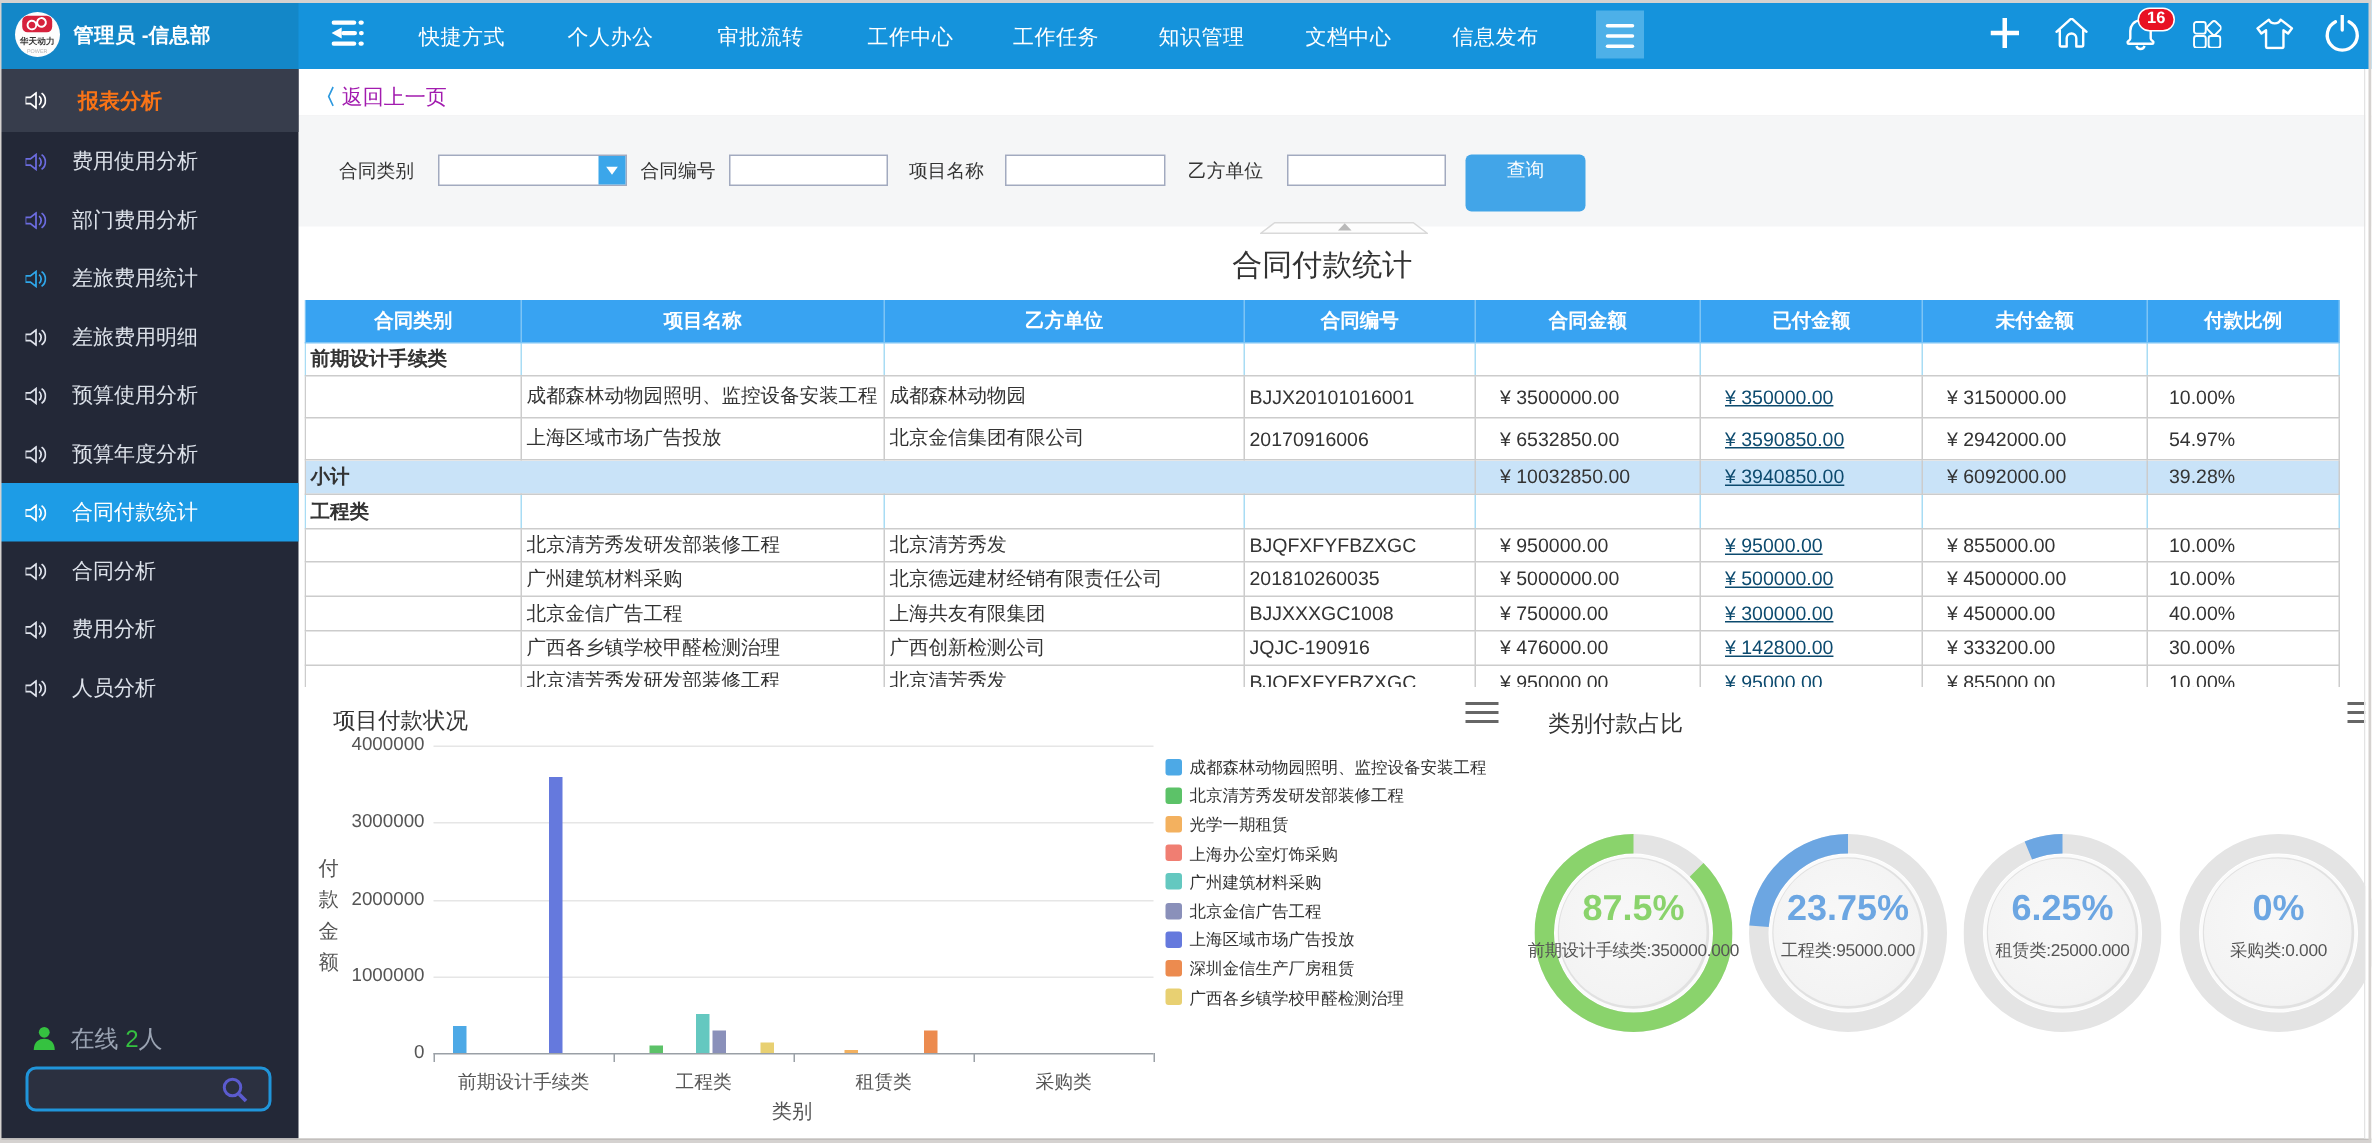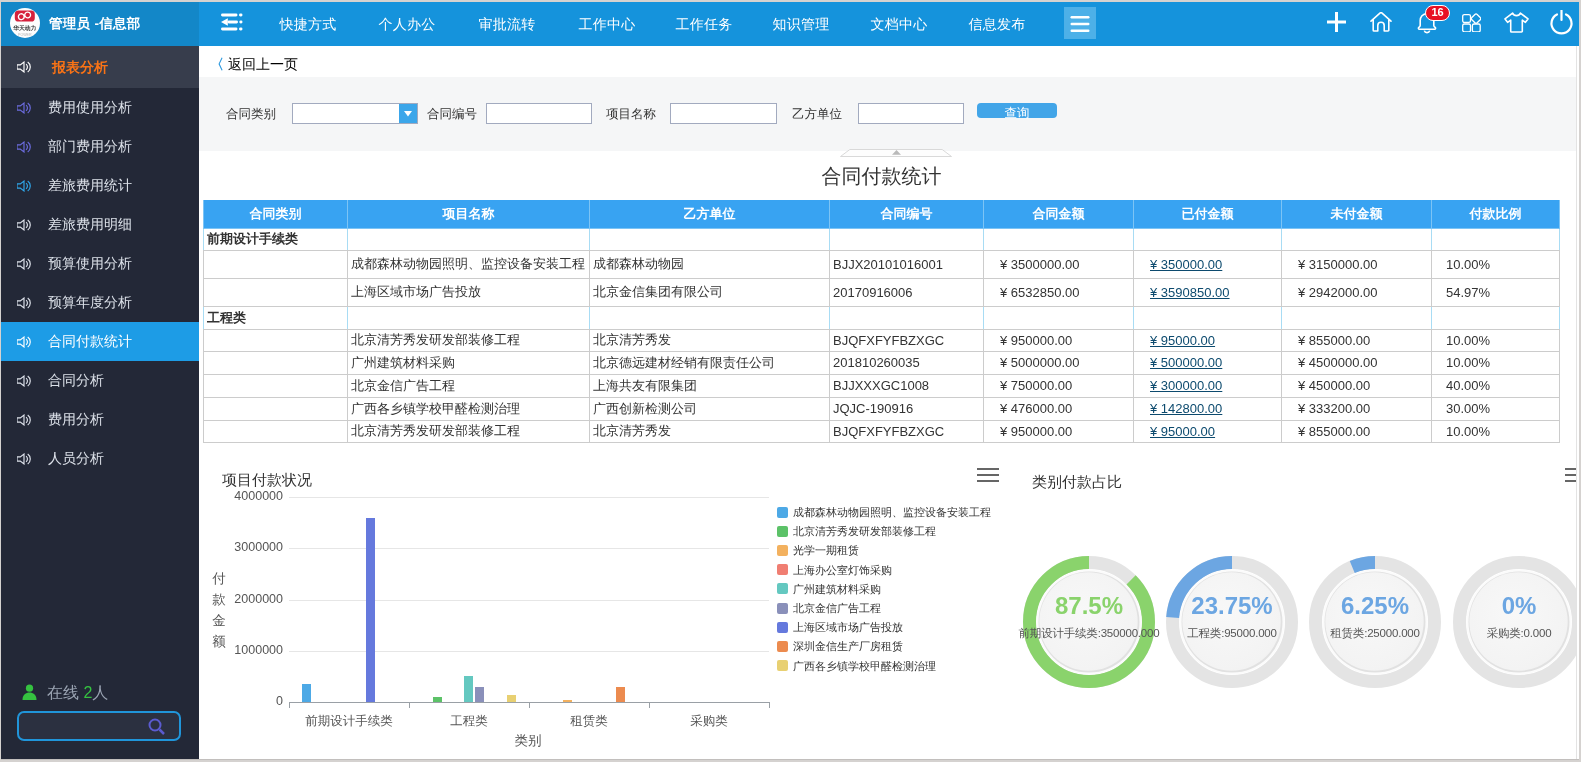--- a/index.html
+++ b/index.html
@@ -29,21 +29,21 @@
 
 
 #main { position:absolute; left:199px; top:46px; width:1382px; height:713px; background:#fff; }
 #backrow { position:absolute; left:0; top:0; width:1382px; height:32px; background:#fff; border-bottom:1px solid #e8e8e8; }
 #back { position:absolute; left:11px; top:10px; font-size:14px; }
 #filter { position:absolute; left:0; top:31px; width:1382px; height:74px; background:#f5f6f7; }
 .flabel { position:absolute; top:29px; font-size:12.5px; color:#333; }
 .finput { position:absolute; top:26px; height:21px; background:#fff; border:1px solid #a2aabf; }
 #fsel { left:93px; width:126px; }
 #fsel .arr { position:absolute; right:0; top:0; width:18px; height:19px; background:#3ba6ea; }
-#fbtn { position:absolute; left:778px; top:26px; width:80px; height:15px; background:#42a5e8; color:#fff; font-size:12.5px; text-align:center; line-height:21px; border-radius:4px; }
+#fbtn { position:absolute; left:778px; top:26px; width:80px; height:38px; background:#42a5e8; color:#fff; font-size:12.5px; text-align:center; line-height:21px; border-radius:4px; }
 #tab { position:absolute; left:641px; top:97px; width:112px; height:8px; }
 
 #title { position:absolute; left:0; top:117px; width:1365px; text-align:center; font-size:20px; color:#333; }
 
 
 #tblwrap { position:absolute; left:4px; top:154px; width:1357px; height:258px; overflow:hidden; }
 table { border-collapse:collapse; table-layout:fixed; width:1356px; font-size:13px; color:#333; }
 th { background:#38a3f2; color:#fff; font-weight:bold; font-size:13px; height:28px; border:1px solid #7cc4f5; border-top:none; }
 td { border:1px solid #ccc; padding:0 3px; overflow:hidden; white-space:nowrap; }
 tr.grp td { font-weight:bold; border-color:#a8dcf4; border-bottom-color:#ccc; }
@@ -73,21 +73,21 @@
 #rightline { position:absolute; left:1576px; top:46px; width:1px; height:713px; background:#e3e3e3; }
 #rightcover { position:absolute; left:1577px; top:46px; width:4px; height:713px; background:#fff; }
 #frametop { position:absolute; left:0; top:0; width:1581px; height:2px; background:#d5d2d0; z-index:50; }
 #frameleft { position:absolute; left:0; top:0; width:1px; height:762px; background:#d5d2d0; z-index:50; }
 #frameright { position:absolute; left:1579px; top:0; width:2px; height:762px; background:#d5d2d0; z-index:50; }
 </style>
 </head>
 <body>
 <div id="main">
   <div id="backrow">
-      <div id="back"><span style="color:#2b98de; font-weight:bold;">〈 </span><span style="color:#000000;">返回上一页</span></div>
+      <div id="back"><span style="color:#2b98de; font-weight:bold;">〈 </span><span style="color:#a21caf;">返回上一页</span></div>
     </div>
   <div id="filter">
     <div class="flabel" style="left:27px;">合同类别</div>
     <div class="finput" id="fsel">
         <div class="arr">
           <svg style="position:absolute;left:5px;top:7px;" width="8" height="5.5" viewBox="0 0 8 5.5">
             <path d="M0 0 L8 0 L4 5.5 Z" fill="#fff"></path>
           </svg>
         </div>
       </div>
@@ -150,20 +150,27 @@
       <tr style="height:28px;">
             <td></td>
             <td>上海区域市场广告投放</td>
             <td>北京金信集团有限公司</td>
             <td>20170916006</td>
             <td class="money">¥ 6532850.00</td>
             <td class="money"><a class="m" href="#">¥ 3590850.00</a></td>
             <td class="money">¥ 2942000.00</td>
             <td class="pct">54.97%</td>
           </tr>
+      <tr class="sub" style="height:23px;">
+            <td colspan="4">小计</td>
+            <td class="money">¥ 10032850.00</td>
+            <td class="money"><a class="m" href="#">¥ 3940850.00</a></td>
+            <td class="money">¥ 6092000.00</td>
+            <td class="pct">39.28%</td>
+          </tr>
       <tr class="grp" style="height:23px;">
             <td>工程类</td>
             <td></td>
             <td></td>
             <td></td>
             <td></td>
             <td></td>
             <td></td>
             <td></td>
           </tr>

